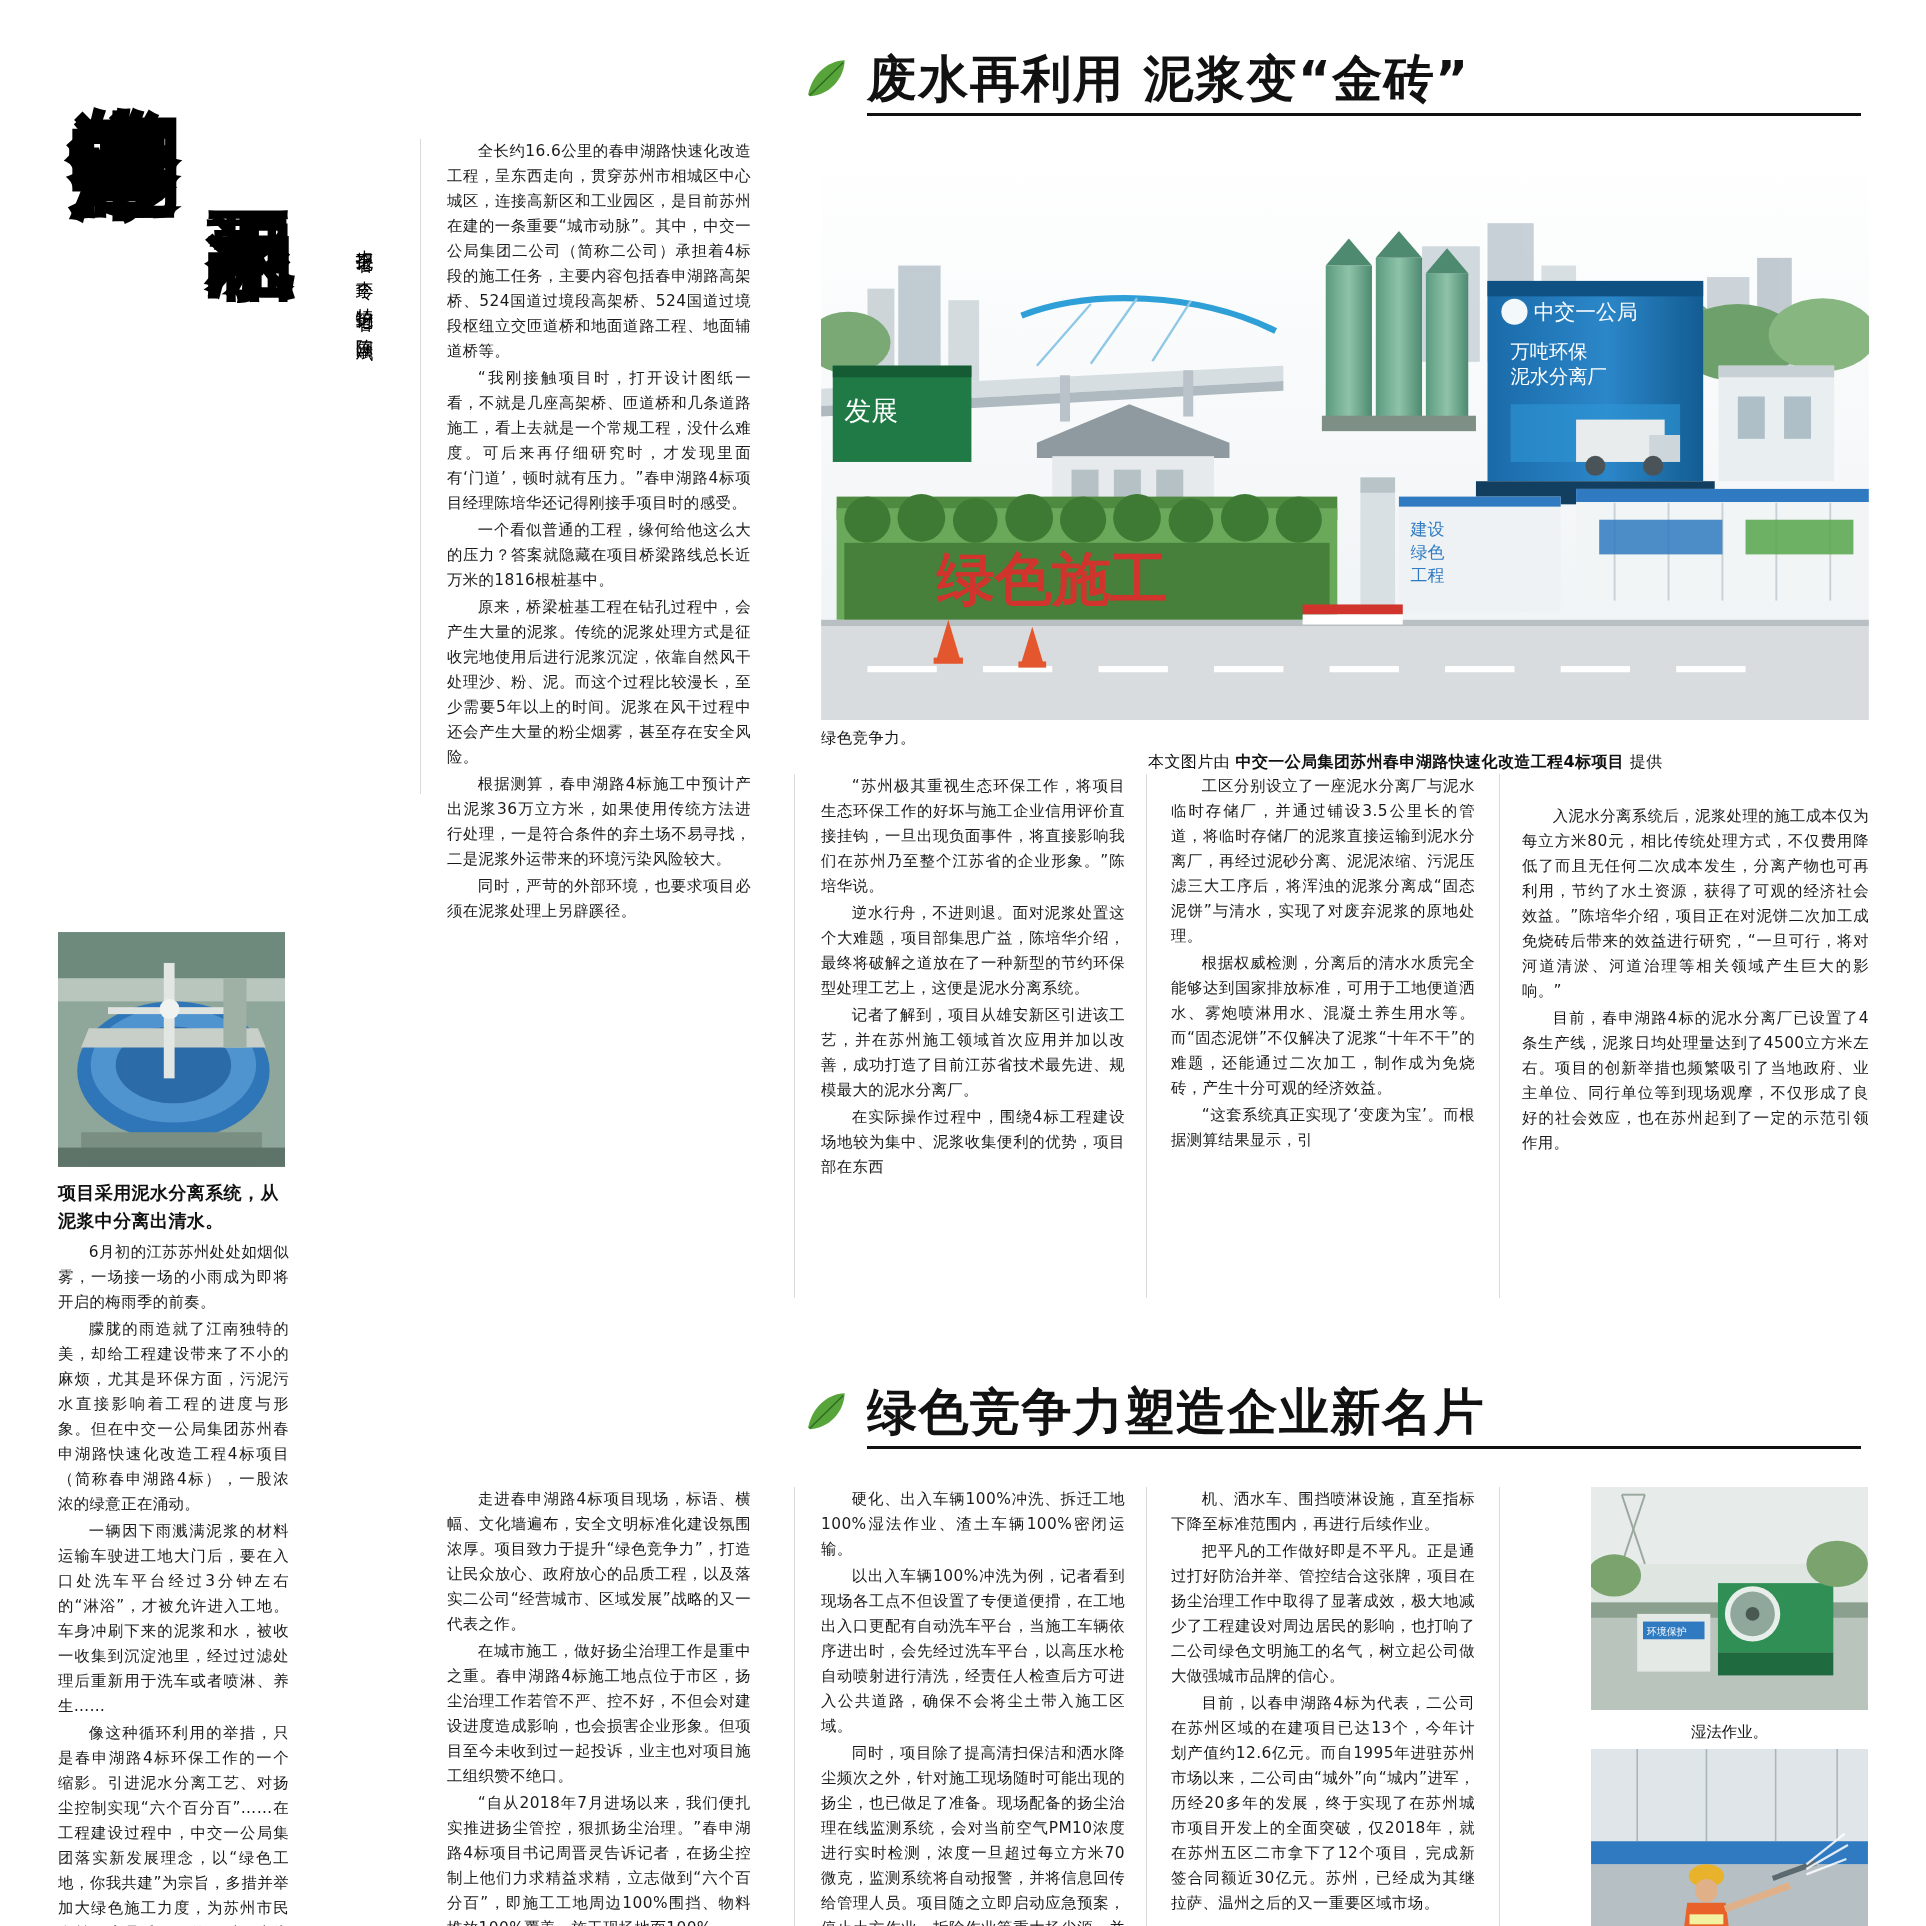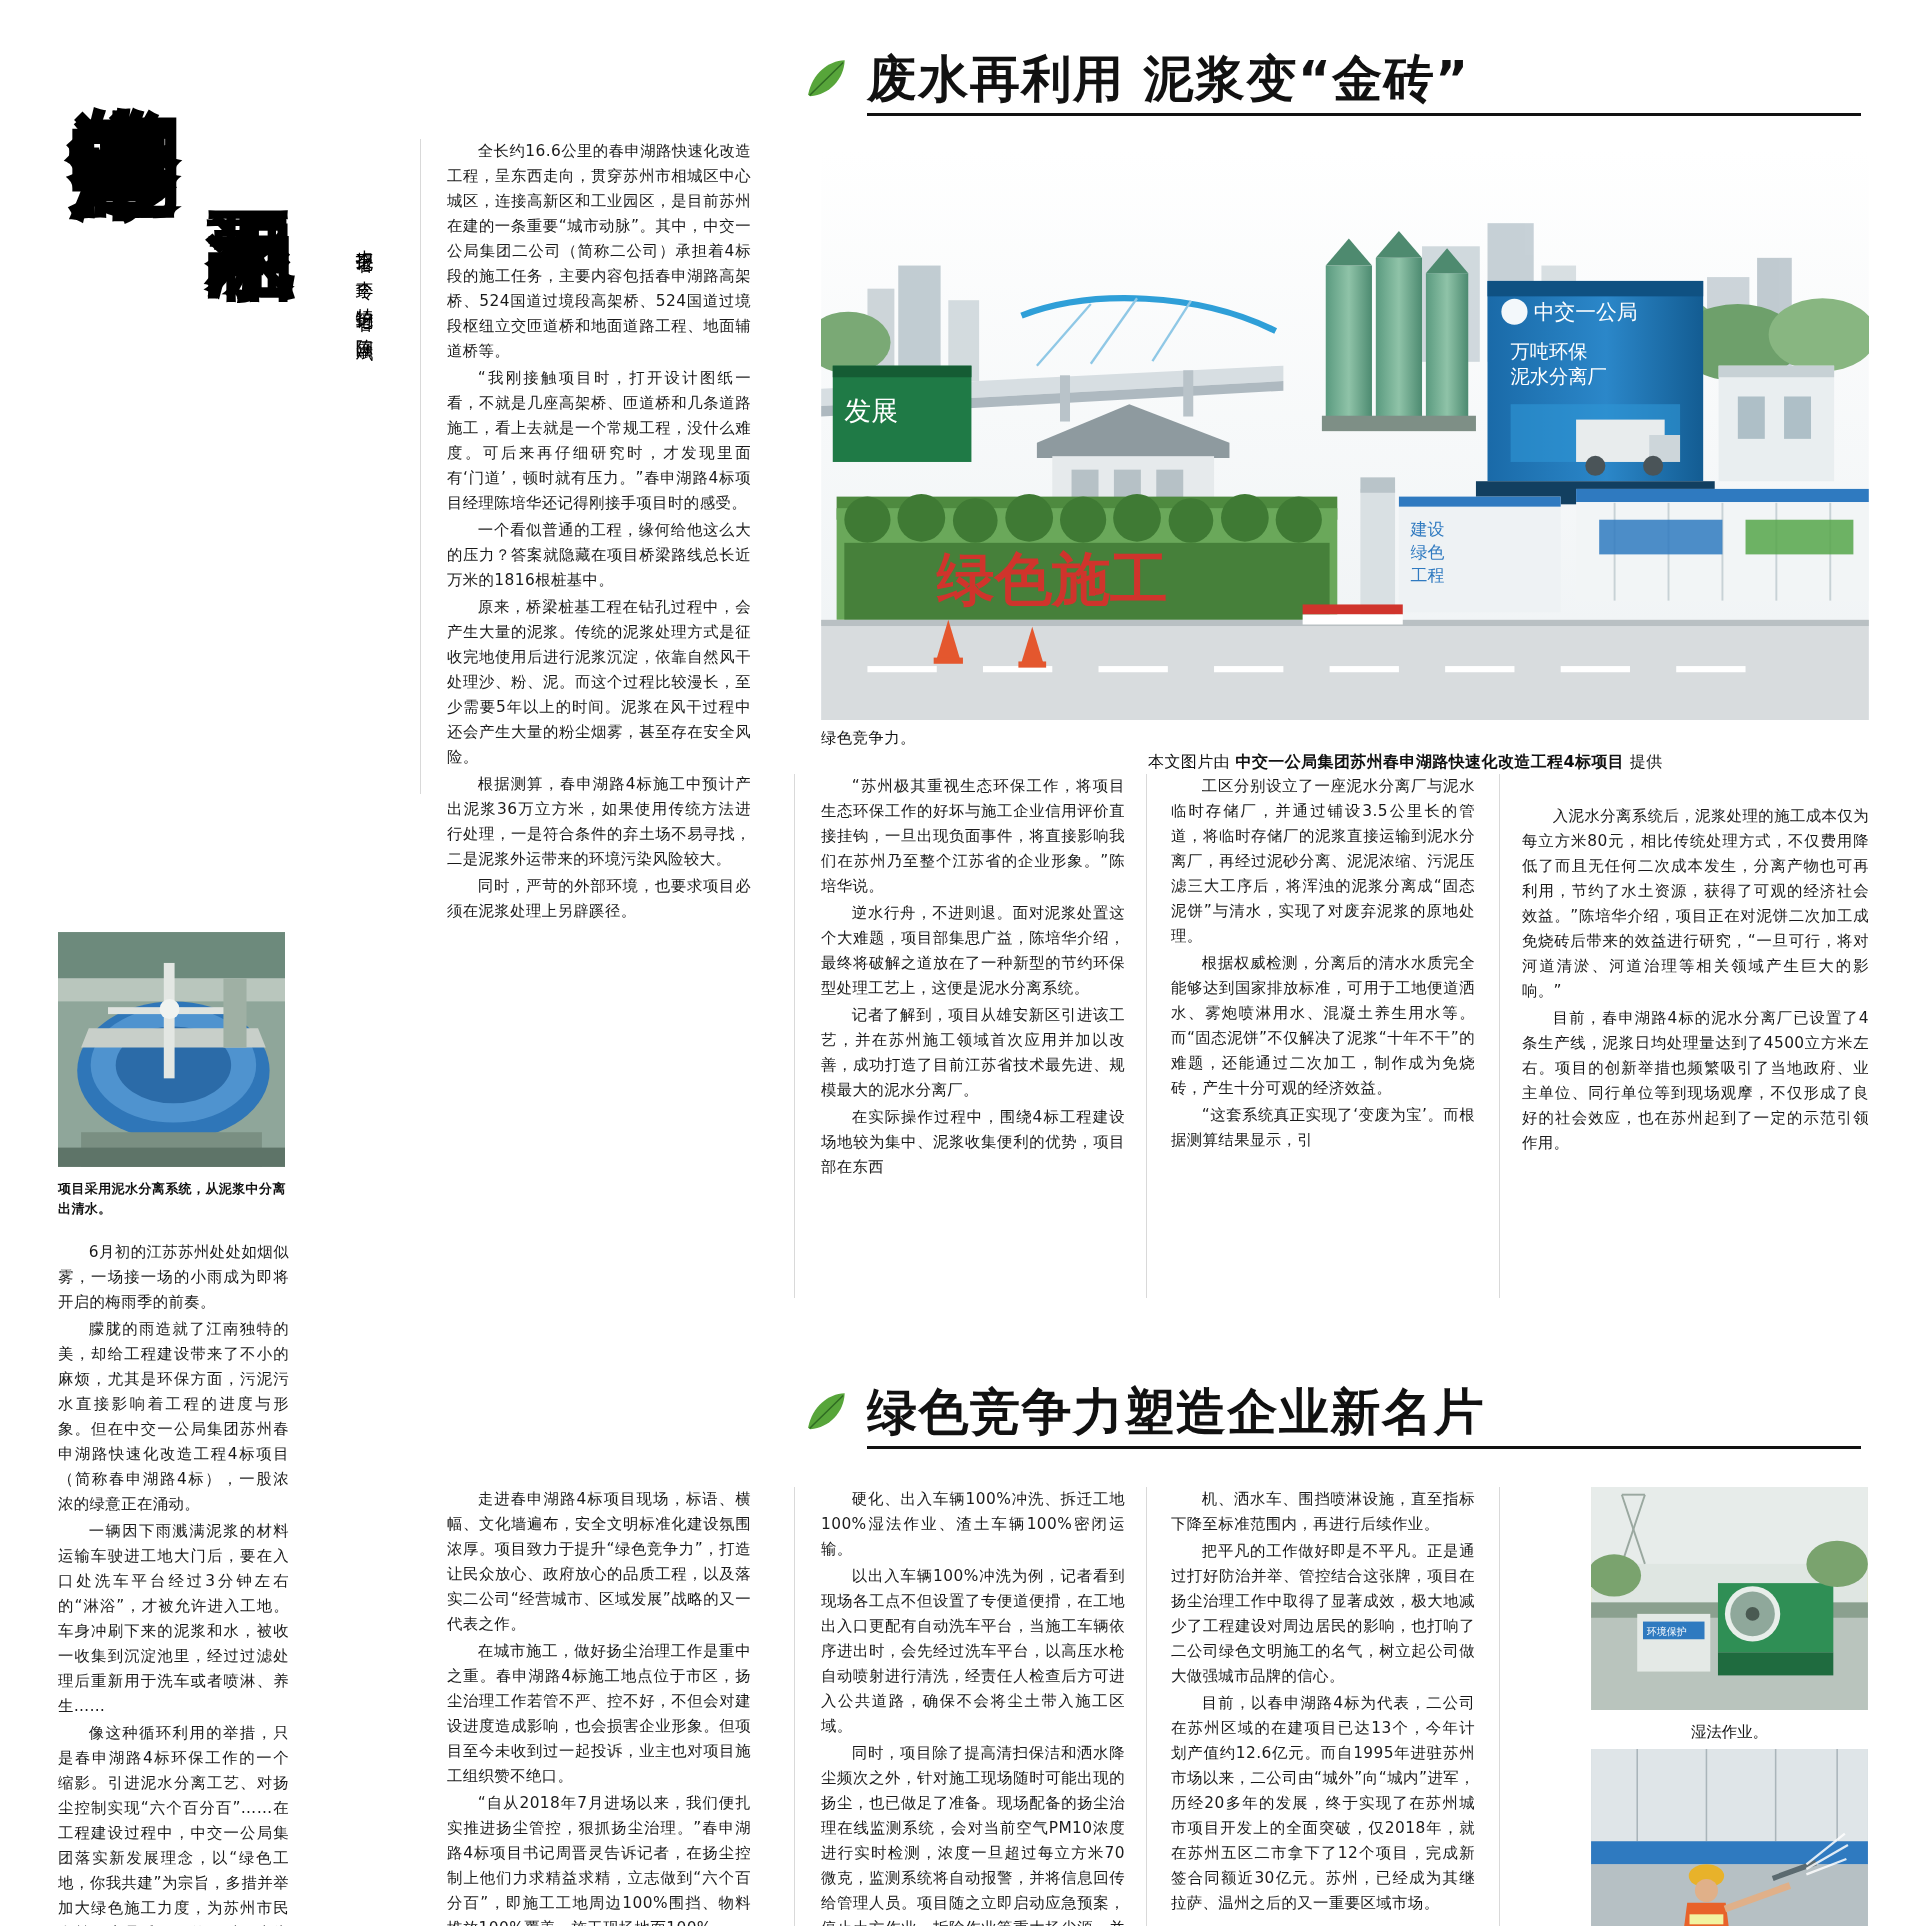--- a/index.html
+++ b/index.html
@@ -12,21 +12,21 @@
   .masthead{position:absolute;left:58px;top:15.4px;width:339px;height:817px;}
   .mh-big{position:absolute;left:0;top:0;width:127px;font-size:116px;line-height:1.02;font-weight:bold;letter-spacing:0;color:#000;
           writing-mode:vertical-rl;text-orientation:upright;height:578px;}
   .mh-small{position:absolute;left:146px;top:127px;font-size:89px;line-height:1.06;font-weight:bold;color:#000;
           writing-mode:vertical-rl;text-orientation:upright;height:508px;}
   .mh-by{position:absolute;left:293px;top:220px;font-size:17.7px;line-height:1.5;color:#000;
           writing-mode:vertical-rl;text-orientation:upright;height:385px;letter-spacing:2.3px;}
 
   
   .photo1{position:absolute;left:58px;top:932px;width:227px;height:235px;overflow:hidden;background:#cfd8d2;}
-  .cap1{position:absolute;left:58px;top:1179px;width:231px;font-size:13px;line-height:1.55;font-weight:bold;color:#111;letter-spacing:0.4px;}
+  .cap1{position:absolute;left:58px;top:1179px;width:231px;font-size:18px;line-height:1.55;font-weight:bold;color:#111;letter-spacing:0.4px;}
 
   
   .col-left{position:absolute;left:58px;top:1240px;width:231px;}
 
   
   .col2{position:absolute;left:447px;top:139px;width:304px;}
 
   
   .hl1{position:absolute;left:805px;top:46px;width:1063px;height:73px;}
   .hl1 .leaf{position:absolute;left:0;top:11.6px;width:42px;height:42px;}

